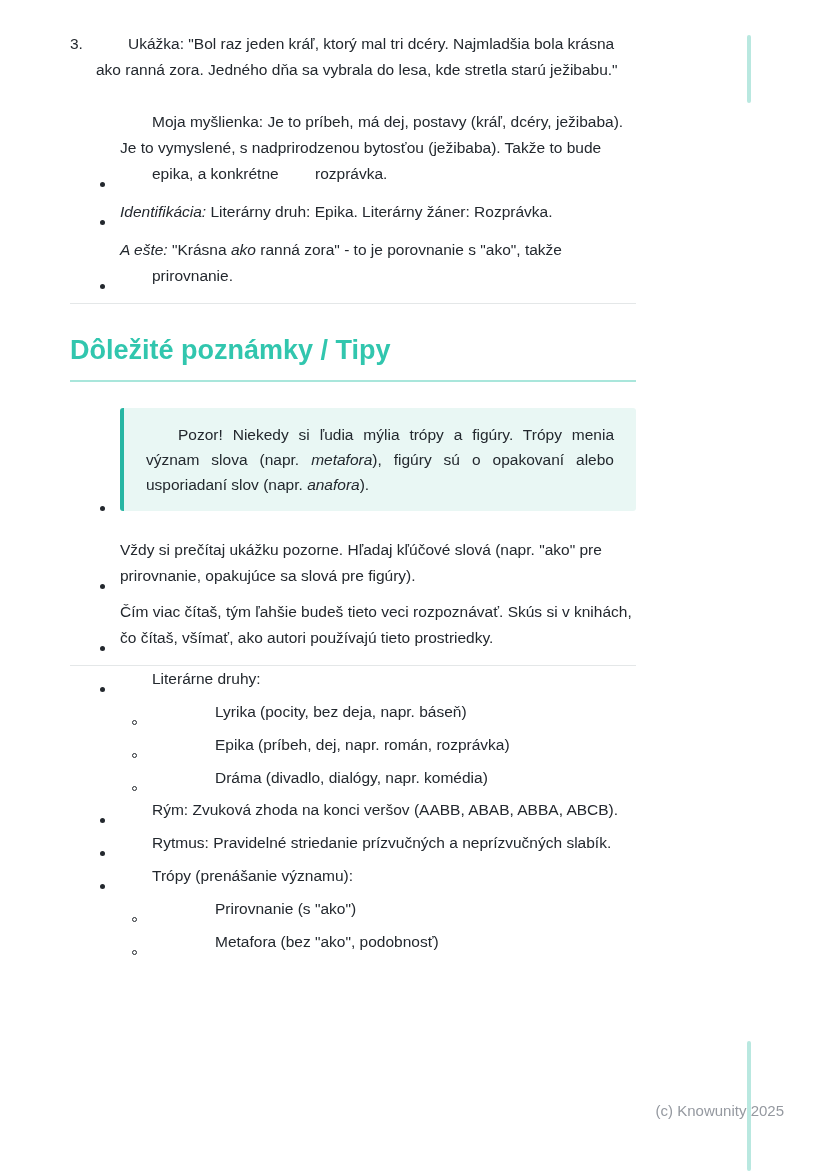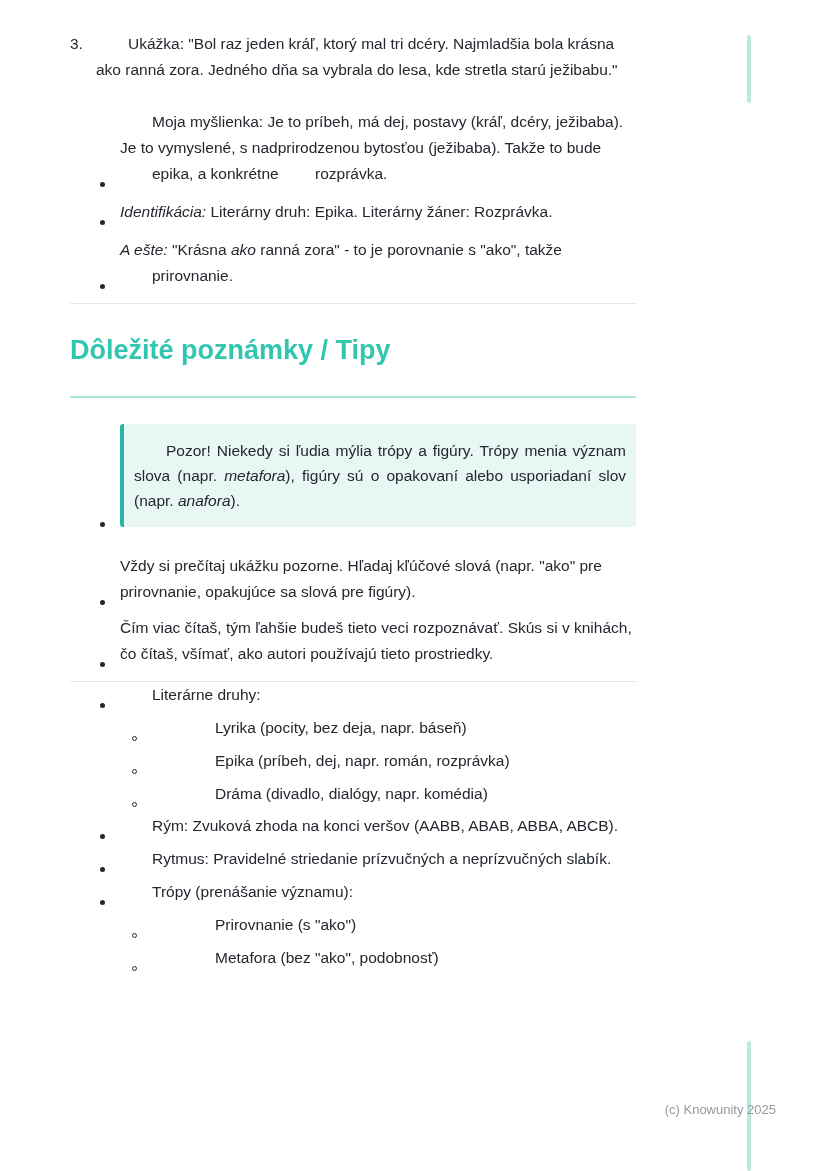--- a/index.html
+++ b/index.html
@@ -56,47 +56,47 @@
     margin: 14px 0 0 0;
   }
 
   .section-title {
     margin: 30px 0 26px 0;
     font-size: 27px;
     line-height: 32px;
     font-weight: 700;
     color: #31c6ae;
     border-bottom: 2px solid #a9e6db;
-    padding-bottom: 30px;
+    padding-bottom: 14px;
   }
 
   .callout-row { margin-bottom: 26px; }
   .callout {
     flex: 1;
     background: #e9f7f4;
     border-left: 4px solid #27b6a3;
     border-radius: 3px;
-    padding: 14px 10px;
+    padding: 14px 22px;
     line-height: 25px;
     text-align: justify;
   }
 
   .edge-accent {
     position: absolute;
     left: 747px; width: 4px;
     border-radius: 2px;
     background: #b9e8e0;
   }
   .edge-accent.top { top: 35px; height: 68px; }
   .edge-accent.bottom { top: 1041px; height: 130px; }
 
   .footer-credit {
     position: absolute;
-    right: 52px; top: 1102px;
-    font-size: 13px;
+    right: 44px; top: 1102px;
+    font-size: 15px;
     color: #9599a0;
   }
 </style>
 </head>
 <body>
 
 <div class="page">
   <div class="content">
 
     <div class="numbered-item">

